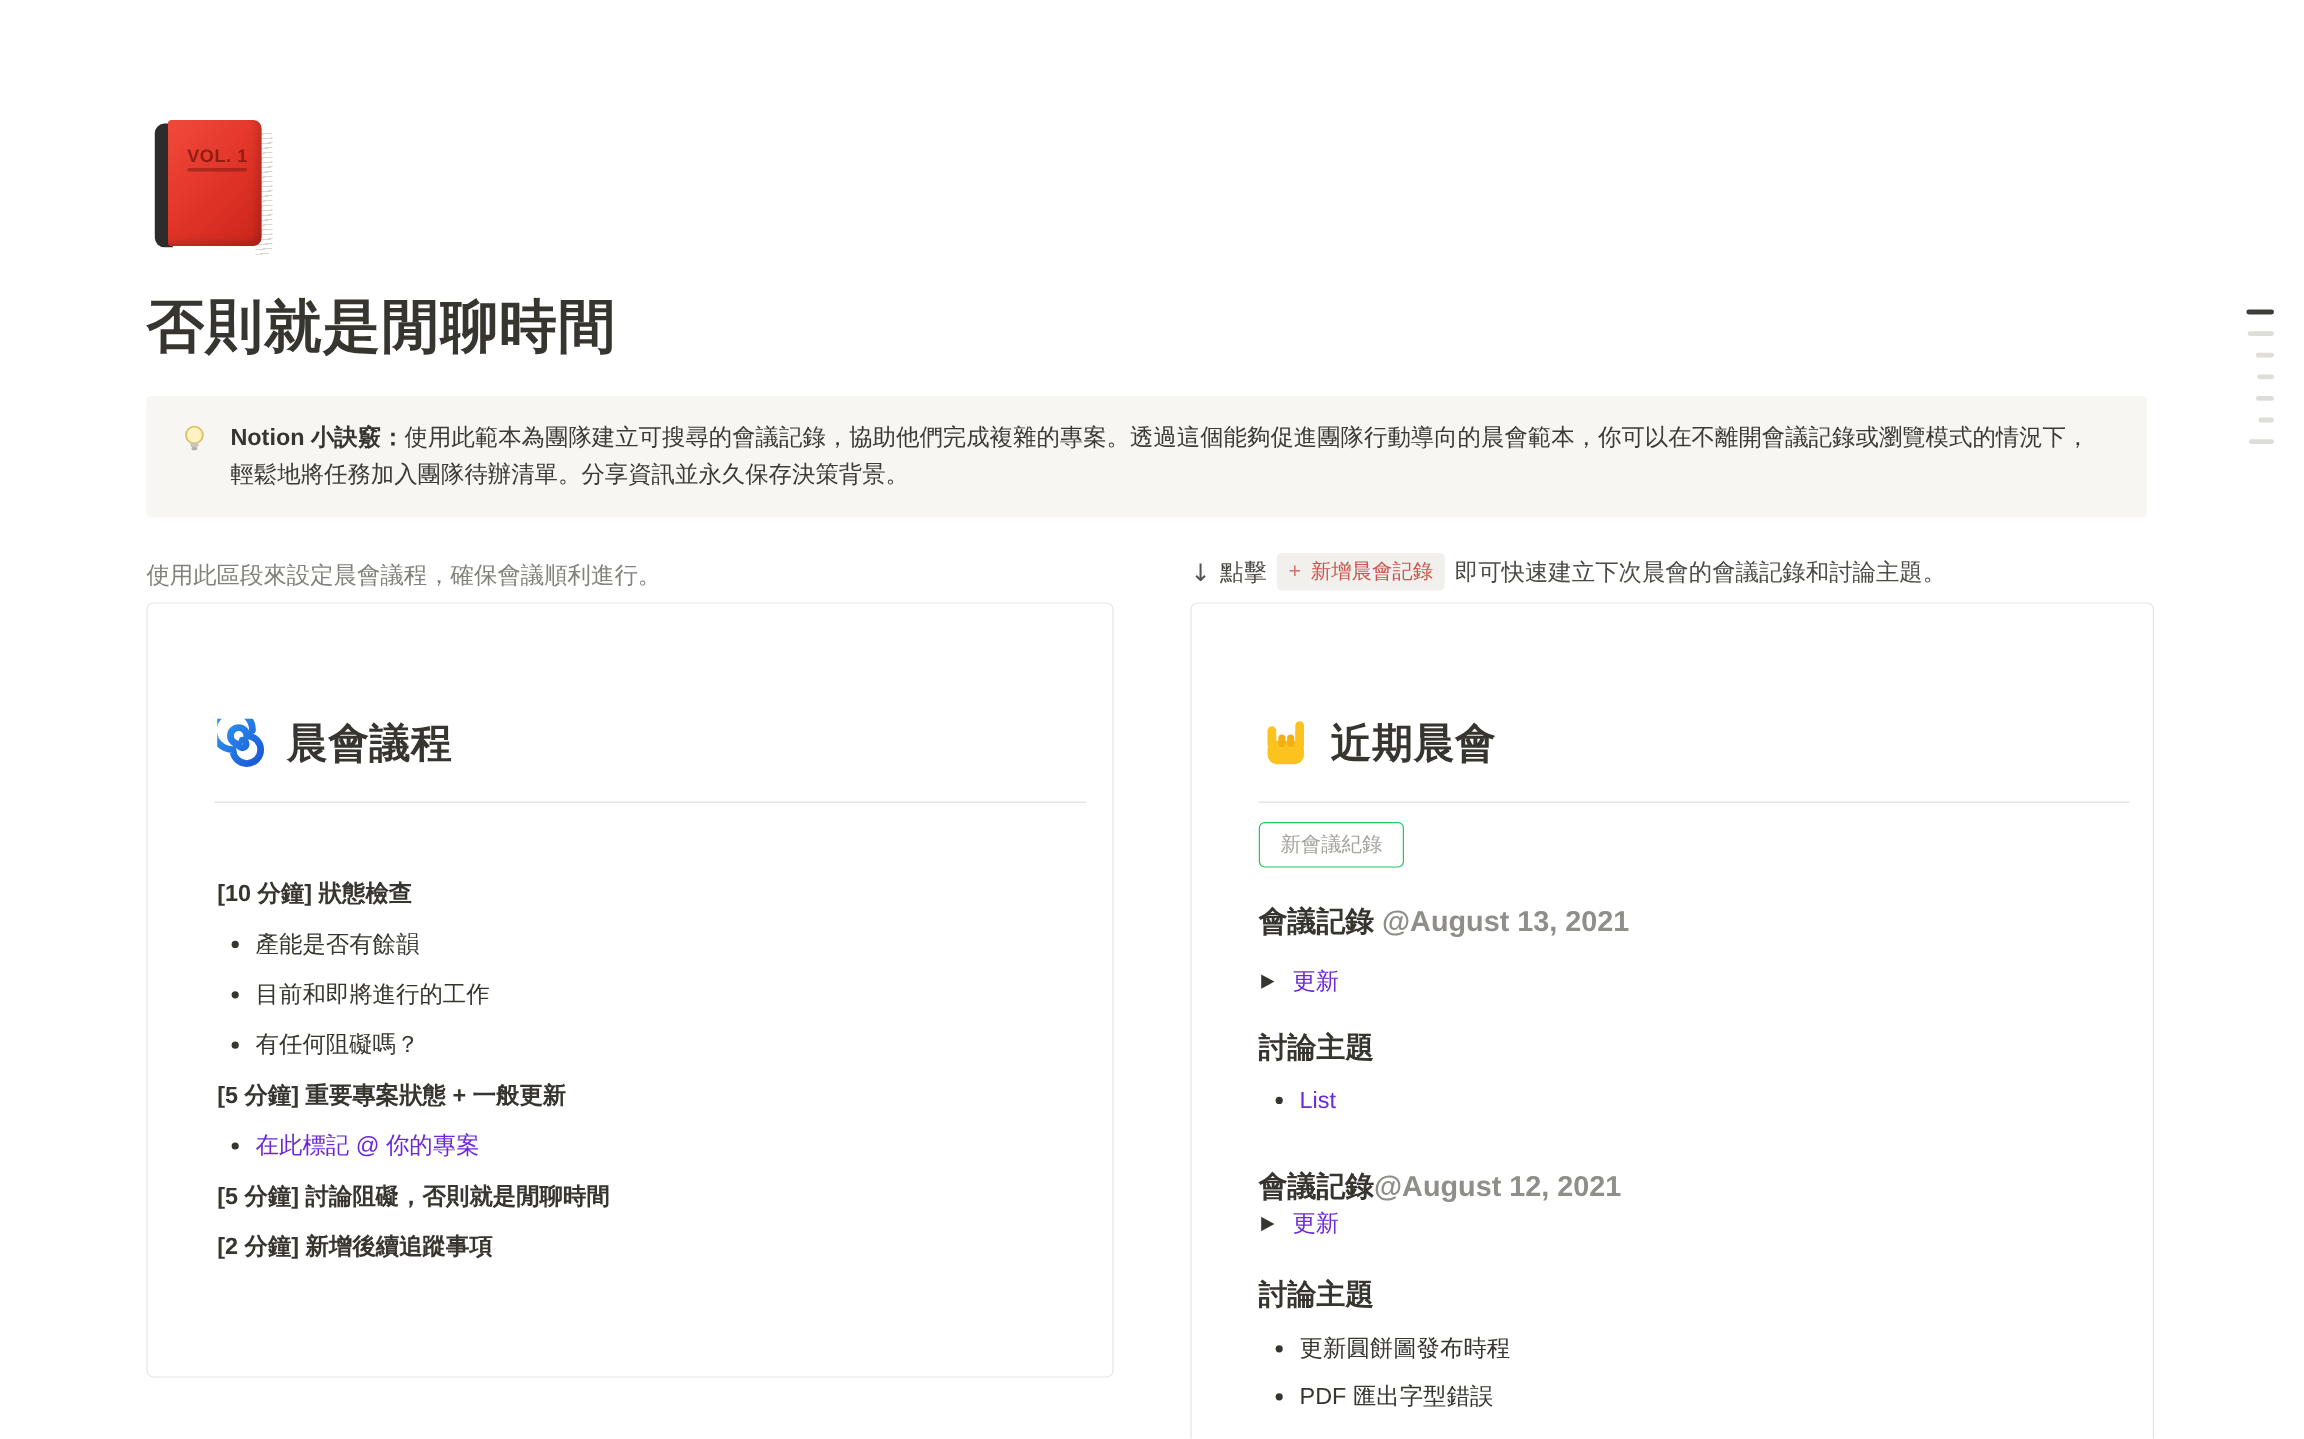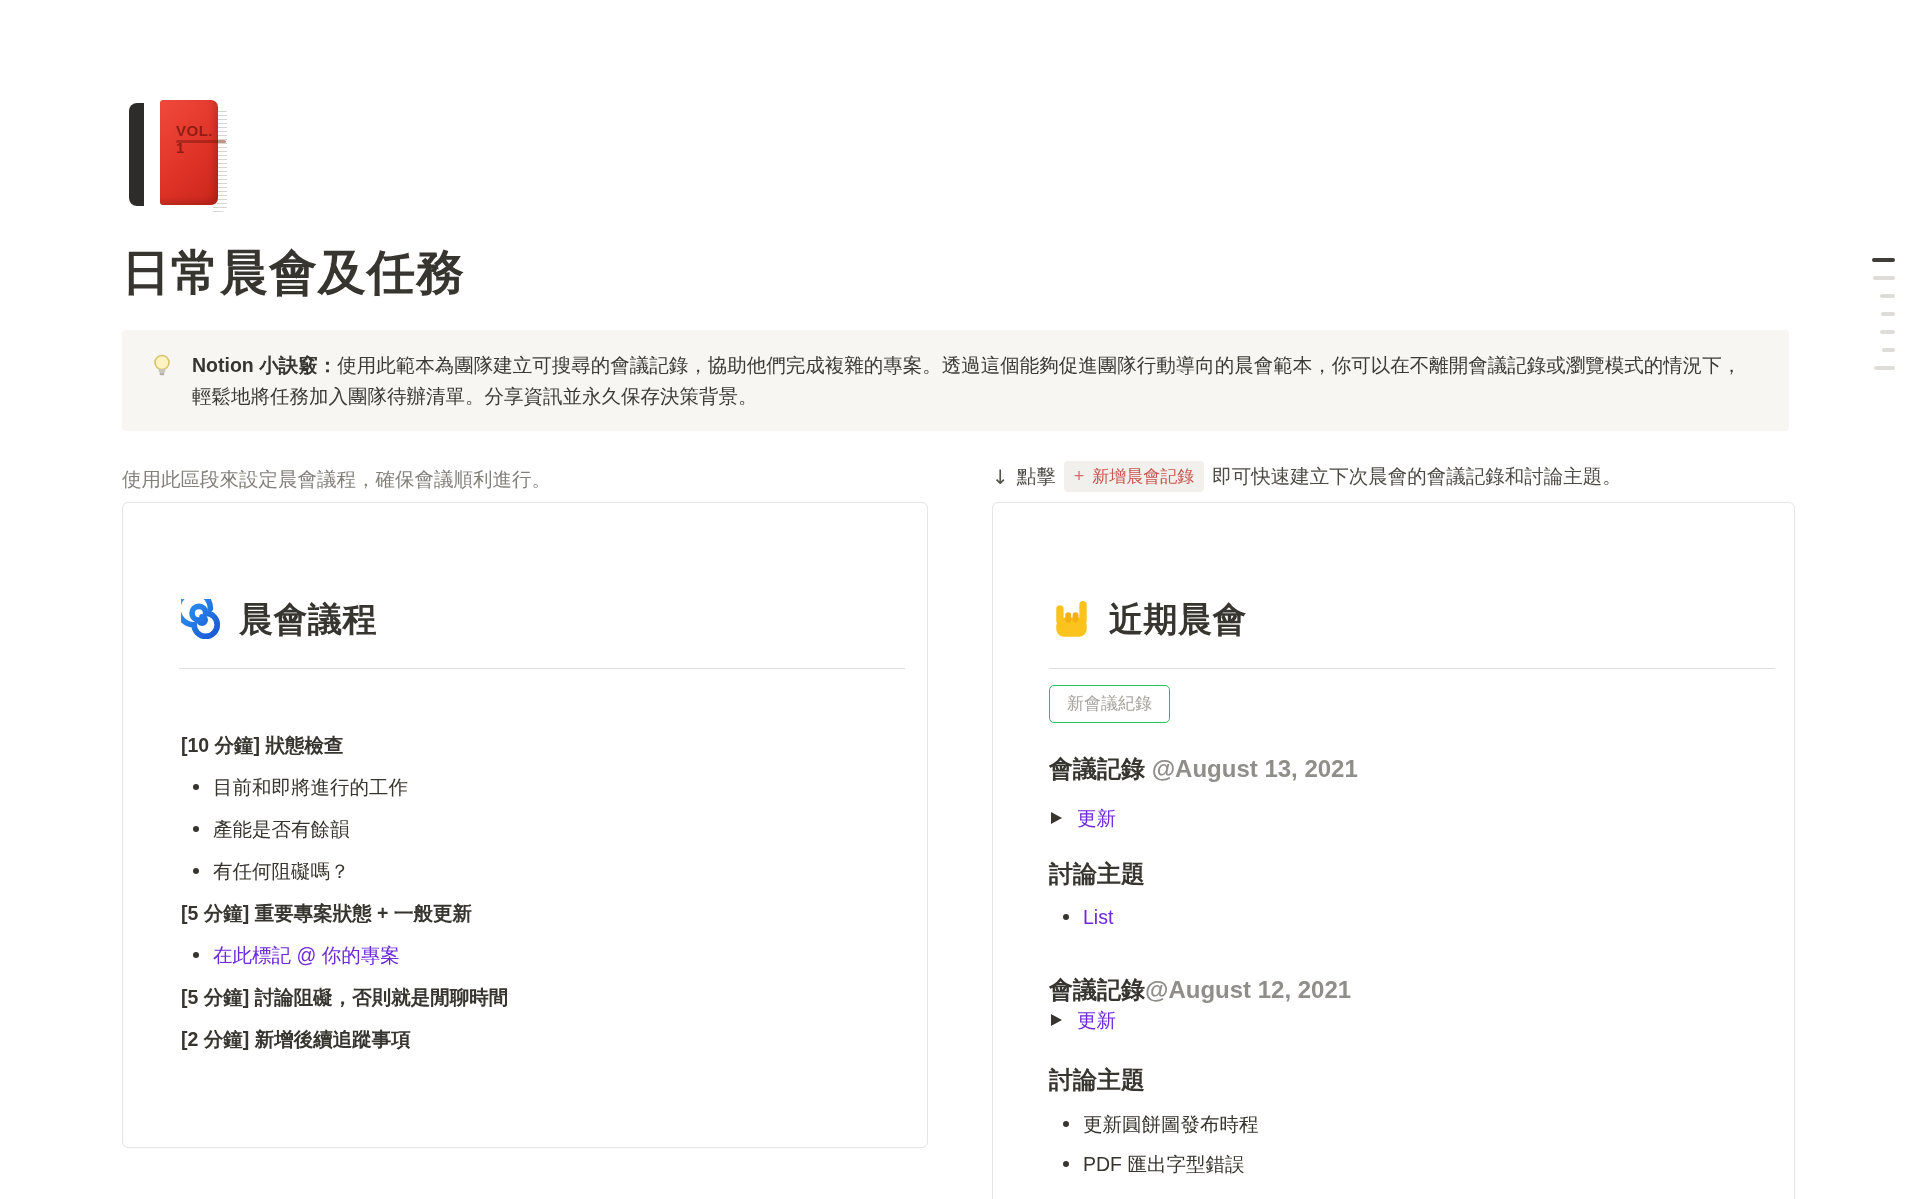--- a/index.html
+++ b/index.html
@@ -8,21 +8,21 @@
   .stage { position:relative; width:1920px; height:1199px; background:#fff; overflow:hidden; }
 
   
   .book { position:absolute; left:129px; top:100px; width:98px; height:114px; }
   .book-spine { position:absolute; left:0; top:3px; bottom:8px; width:15px; background:#2e2c2b; border-radius:8px 0 0 8px; }
   .book-pages { position:absolute; right:0; top:8px; bottom:2px; width:14px;
     background:repeating-linear-gradient(to bottom,#ffffff 0 3px,#d8d5d1 3px 4px);
     border-radius:0 5px 5px 0; transform:skewY(-4deg); }
   .book-cover { position:absolute; left:11px; top:0; right:9px; bottom:9px;
     background:linear-gradient(135deg,#f04a3c 0%,#e03327 55%,#c9251b 100%);
-    border-radius:3px 7px 7px 3px; box-shadow:inset -4px -4px 6px rgba(0,0,0,.15);margin-left:20px; }
+    border-radius:3px 7px 7px 3px; box-shadow:inset -4px -4px 6px rgba(0,0,0,.15); }
   .book-vol { position:absolute; left:16px; top:22px; font-size:15px; font-weight:700; color:#8f1d14; letter-spacing:.5px; }
   .book-sub { position:absolute; left:16px; top:40px; width:50px; height:3px; background:rgba(110,20,12,.45); border-radius:2px; }
 
   
   .page-title { position:absolute; left:122px; top:244px; font-size:48px; line-height:58px;
     font-weight:700; color:#37352f; letter-spacing:1px; }
 
   
   .toc { position:absolute; left:1871px; top:258px; width:24px; }
   .toc .dash { height:4px; border-radius:2px; margin:0 0 14px auto; background:#dfddd9; }
@@ -83,21 +83,21 @@
 
   <div class="book">
     <div class="book-spine"></div>
     <div class="book-pages"></div>
     <div class="book-cover">
       <div class="book-vol">VOL. 1</div>
       <div class="book-sub"></div>
     </div>
   </div>
 
-  <h1 class="page-title">日常晨會及任務</h1>
+  <h1 class="page-title">否則就是閒聊時間</h1>
 
   <div class="toc">
     <div class="dash active" style="width:23px"></div>
     <div class="dash" style="width:22px"></div>
     <div class="dash" style="width:15px"></div>
     <div class="dash" style="width:14px"></div>
     <div class="dash" style="width:15px"></div>
     <div class="dash" style="width:13px"></div>
     <div class="dash" style="width:21px"></div>
   </div>
@@ -135,25 +135,25 @@
         <path d="M20,17 a3,3 0 1,1 -3,3 a6.5,6.5 0 1,1 6.5,-6.5 a11,11 0 1,1 -11,11 a15.5,15.5 0 1,1 15.5,-15.5" fill="none" stroke="url(#cyc)" stroke-width="5.4" stroke-linecap="round"></path>
       </svg>
       <div class="card-heading">晨會議程</div>
     </div>
     <div class="card-divider"></div>
 
     <div class="agenda">
       <div class="row bold">[10 分鐘] 狀態檢查</div>
       <div class="row bullet-row">
           <span class="dot"></span>
+          <span>產能是否有餘韻</span>
+        </div>
+      <div class="row bullet-row">
+          <span class="dot"></span>
           <span>目前和即將進行的工作</span>
-        </div>
-      <div class="row bullet-row">
-          <span class="dot"></span>
-          <span>產能是否有餘韻</span>
         </div>
       <div class="row bullet-row">
           <span class="dot"></span>
           <span>有任何阻礙嗎？</span>
         </div>
       <div class="row bold">[5 分鐘] 重要專案狀態 + 一般更新</div>
       <div class="row bullet-row">
           <span class="dot"></span>
           <span class="muted-text">在此標記 @ 你的專案</span>
         </div>

